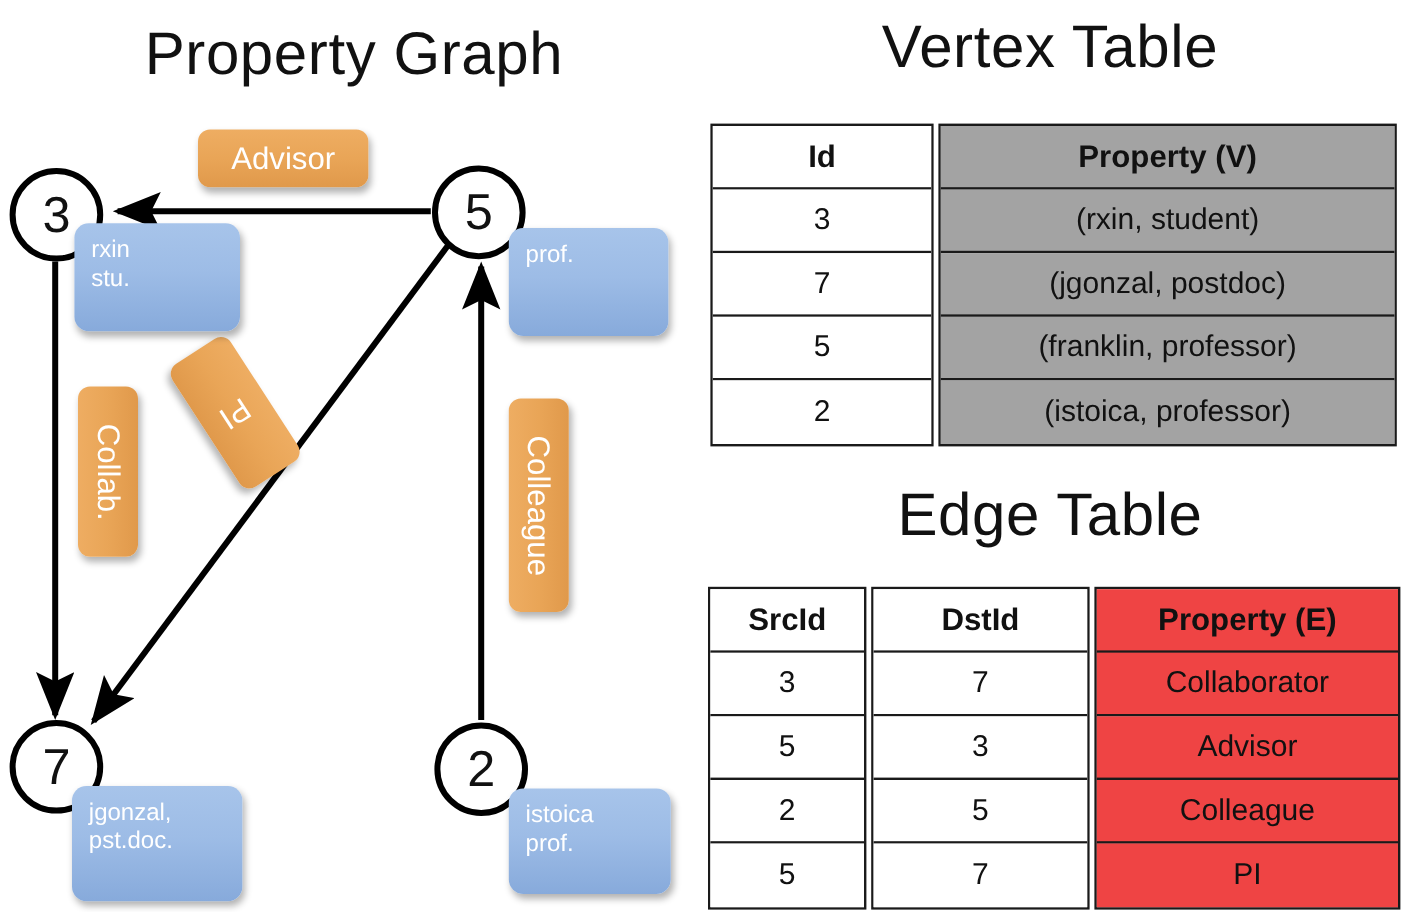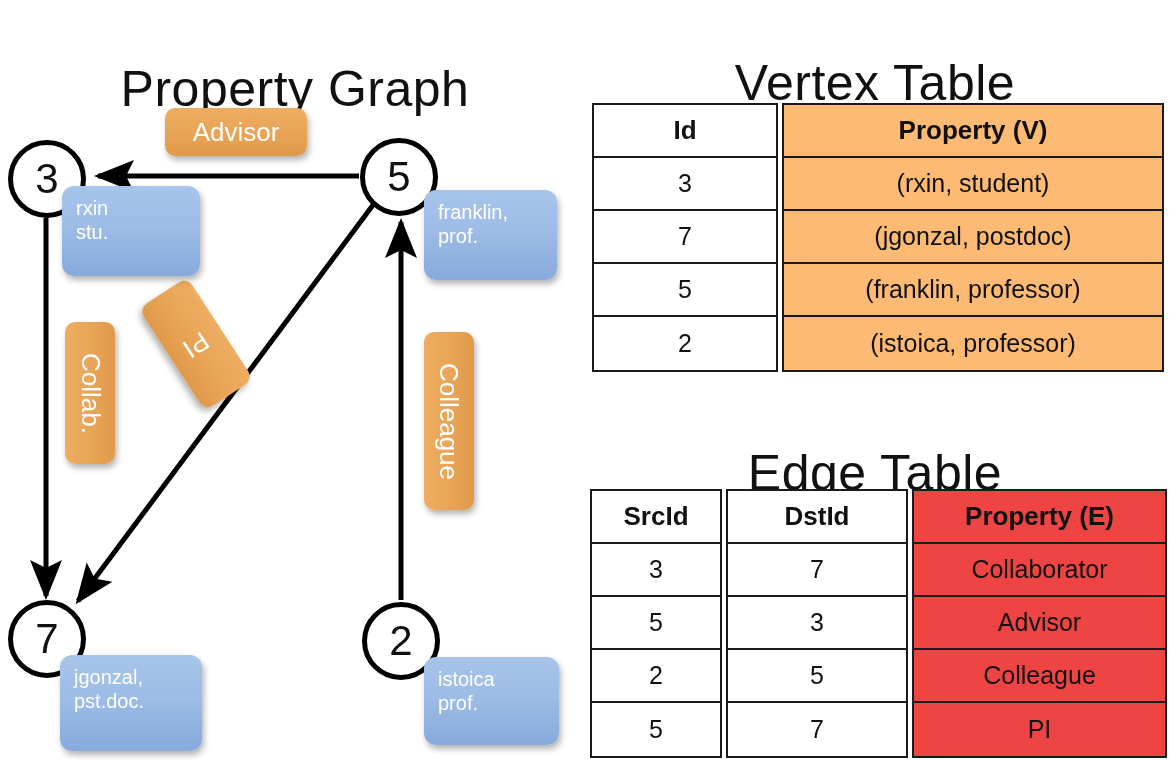--- a/index.html
+++ b/index.html
@@ -19,21 +19,20 @@
   
   .title {
     position: absolute;
     font-family: "Liberation Sans", sans-serif;
     font-weight: 300;
     font-size: 50px;
     letter-spacing: 0.5px;
     color: #111;
     white-space: nowrap;
     text-align: center;
-    margin-top: 44px;
   }
   #title-property-graph { left: 0;   top: 16px;  width: 590px; }
   #title-vertex-table   { left: 580px; top: 10px; width: 590px; }
   #title-edge-table     { left: 580px; top: 400px; width: 590px; }
 
   
   #graph-panel {
     position: absolute;
     left: 0; top: 0;
     width: 590px; height: 760px;
@@ -137,21 +136,21 @@
     box-sizing: border-box;
     font-family: "Liberation Sans", sans-serif;
     font-weight: 300;
     font-size: 25px;
     color: #111;
     background: #ffffff;
     white-space: nowrap;
   }
   .cell:last-child { border-bottom: none; }
   .cell.head { font-weight: 700; font-size: 26px; }
-  .cell.tint-blue   { background: #fdba74; }
+  .cell.tint-blue   { background: #a3a3a3; }
   .cell.tint-orange { background: #ef4444; }
 
   
   #vertex-table { left: 592px; top: 103px; }
   #vertex-table .col-id   { width: 186px; }
   #vertex-table .col-prop { width: 382px; }
   #vertex-table .cell     { height: 53px; }
 
   
   #edge-table { left: 590px; top: 489px; }
@@ -217,21 +216,20 @@
   </div>
   <div class="node-circle" id="node-2">
     <span>2</span>
   </div>
 
   <div class="prop-box" id="prop-box-3">
     <div>rxin</div>
     <div>stu.</div>
   </div>
   <div class="prop-box" id="prop-box-5">
-    <div>franklin,</div>
     <div>prof.</div>
   </div>
   <div class="prop-box" id="prop-box-7">
     <div>jgonzal,</div>
     <div>pst.doc.</div>
   </div>
   <div class="prop-box" id="prop-box-2">
     <div>istoica</div>
     <div>prof.</div>
   </div>

